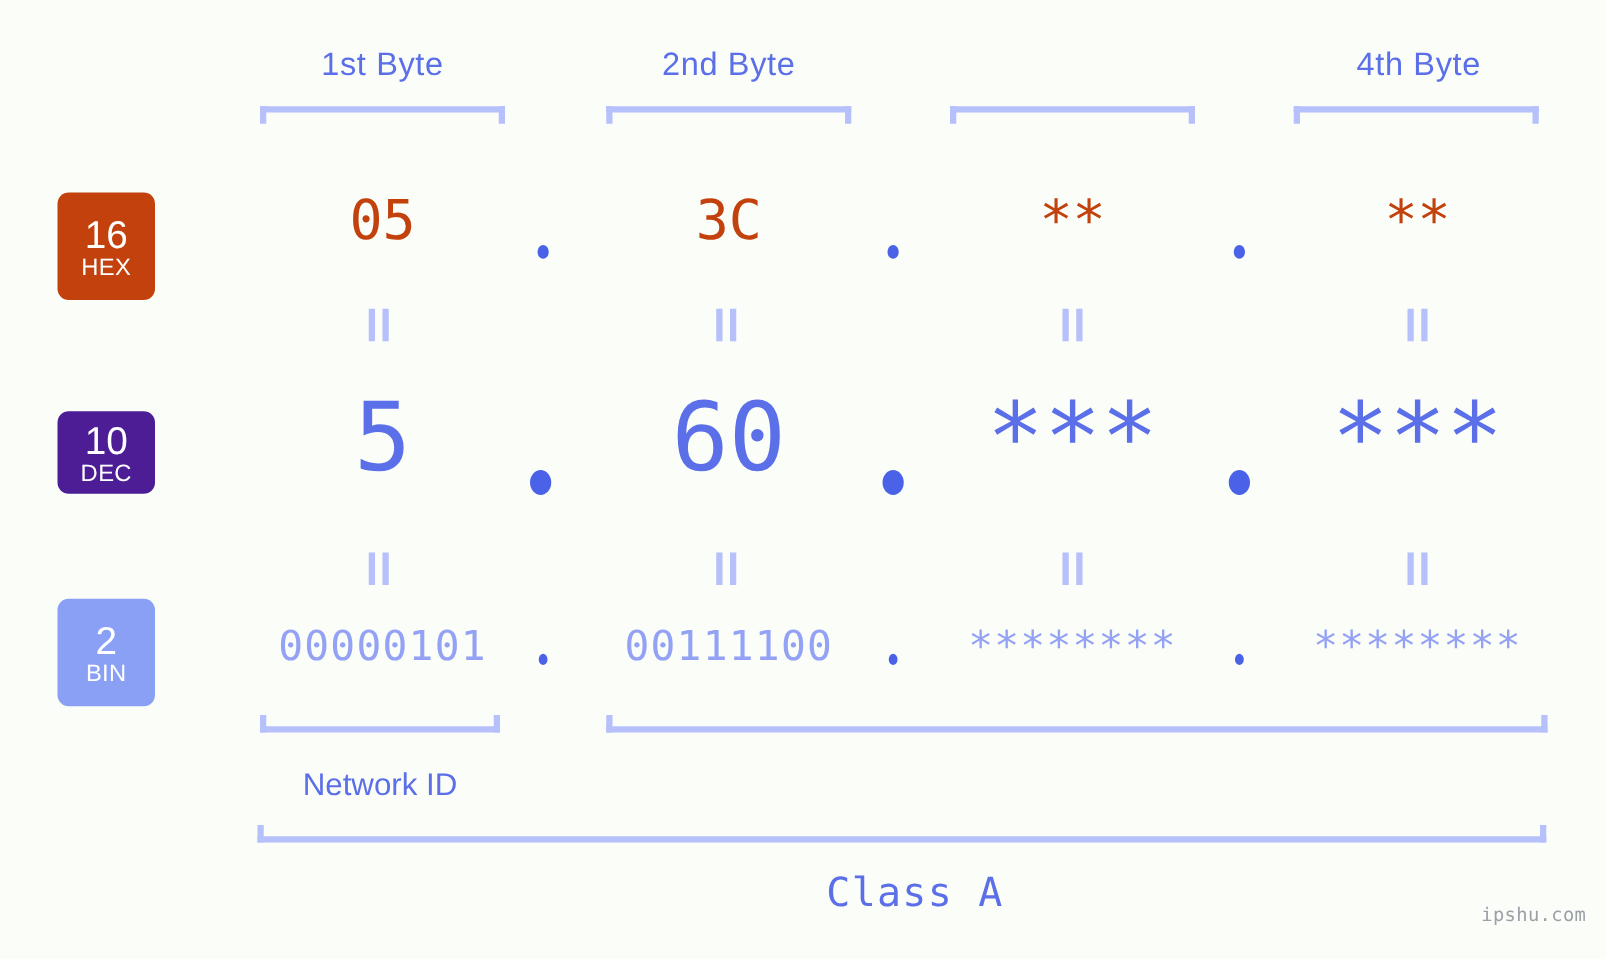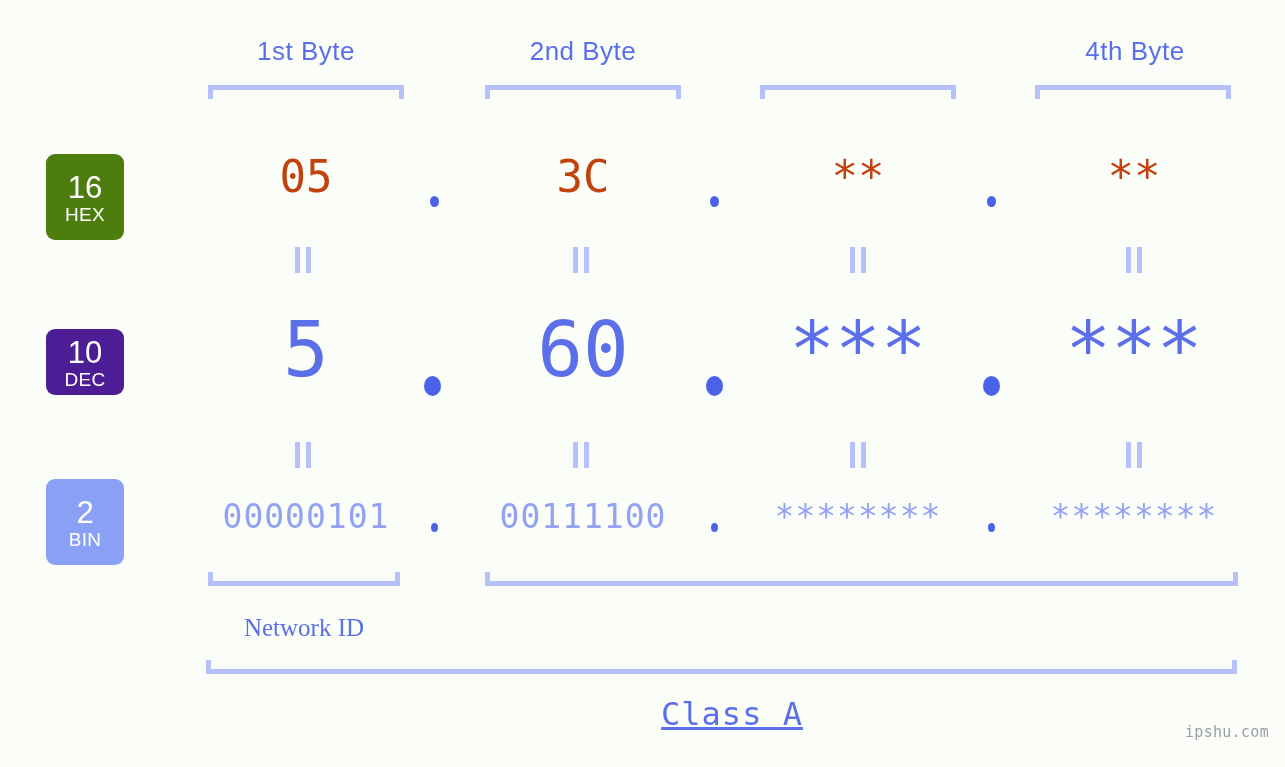--- a/index.html
+++ b/index.html
@@ -128,21 +128,21 @@
     height: 26px;
     background: #b6c0fb;
     display: block;
   }
   .eqmark i:nth-child(1) { left: 3px; }
   .eqmark i:nth-child(2) { left: 14px; }
 
   
   .id-label {
     position: absolute;
-    font-family: Liberation Serif, serif;
+    font-family: Liberation Sans, sans-serif;
     font-size: 25px;
     line-height: 30px;
     color: #5b6fe8;
     text-align: center;
     white-space: nowrap;
   }
 
   
   .class-label {
     position: absolute;
@@ -179,21 +179,21 @@
   </div>
   <div class="byte-label" style="left:1036px; width:198px;">
     <span>4th Byte</span>
   </div>
 
   <div class="bracket-top" style="left:208px; top:85px; width:196px;"></div>
   <div class="bracket-top" style="left:485px; top:85px; width:196px;"></div>
   <div class="bracket-top" style="left:760px; top:85px; width:196px;"></div>
   <div class="bracket-top" style="left:1035px; top:85px; width:196px;"></div>
 
-  <div class="badge" style="top:154px; height:86px; background:#4d7c0f;">
+  <div class="badge" style="top:154px; height:86px; background:#c2410c;">
     <span class="num">16</span>
     <span class="sub">HEX</span>
   </div>
 
   <div class="row-hex">
     <div class="val" style="left:206px; top:152px; width:200px;">05</div>
     <div class="dot dot-hex" style="left:430px; top:196px;"></div>
     <div class="val" style="left:483px; top:152px; width:200px;">3C</div>
     <div class="dot dot-hex" style="left:710px; top:196px;"></div>
     <div class="val" style="left:758px; top:152px; width:200px;">**</div>
@@ -267,21 +267,21 @@
 
   <div class="bracket-bottom" style="left:208px; top:572px; width:192px;"></div>
   <div class="bracket-bottom" style="left:485px; top:572px; width:753px;"></div>
 
   <div class="id-label" style="left:204px; top:613px; width:200px;">
     <span>Network ID</span>
   </div>
 
   <div class="bracket-bottom" style="left:206px; top:660px; width:1031px;"></div>
 
-  <div class="class-label" style="left:632px; top:695px; width:200px;text-decoration:underline;">
+  <div class="class-label" style="left:632px; top:695px; width:200px;">
     <span>Class A</span>
   </div>
 
   <div class="watermark">
     <span>ipshu.com</span>
   </div>
 
 </div>
 
 </body></html>

